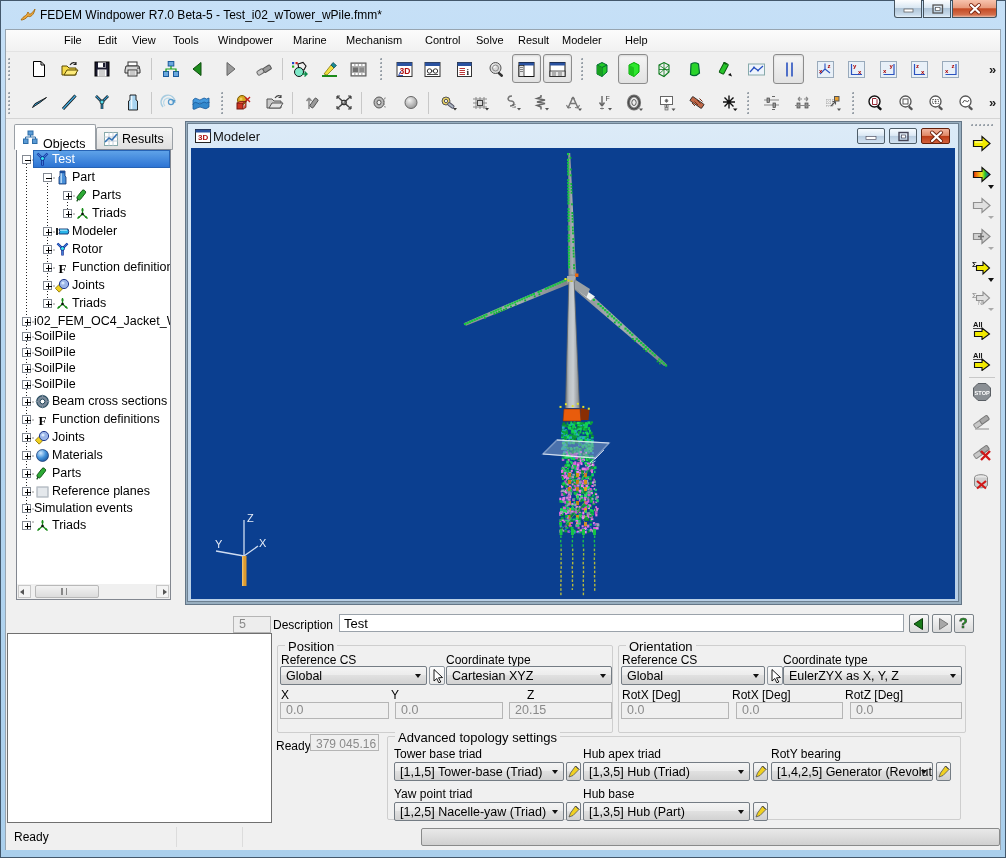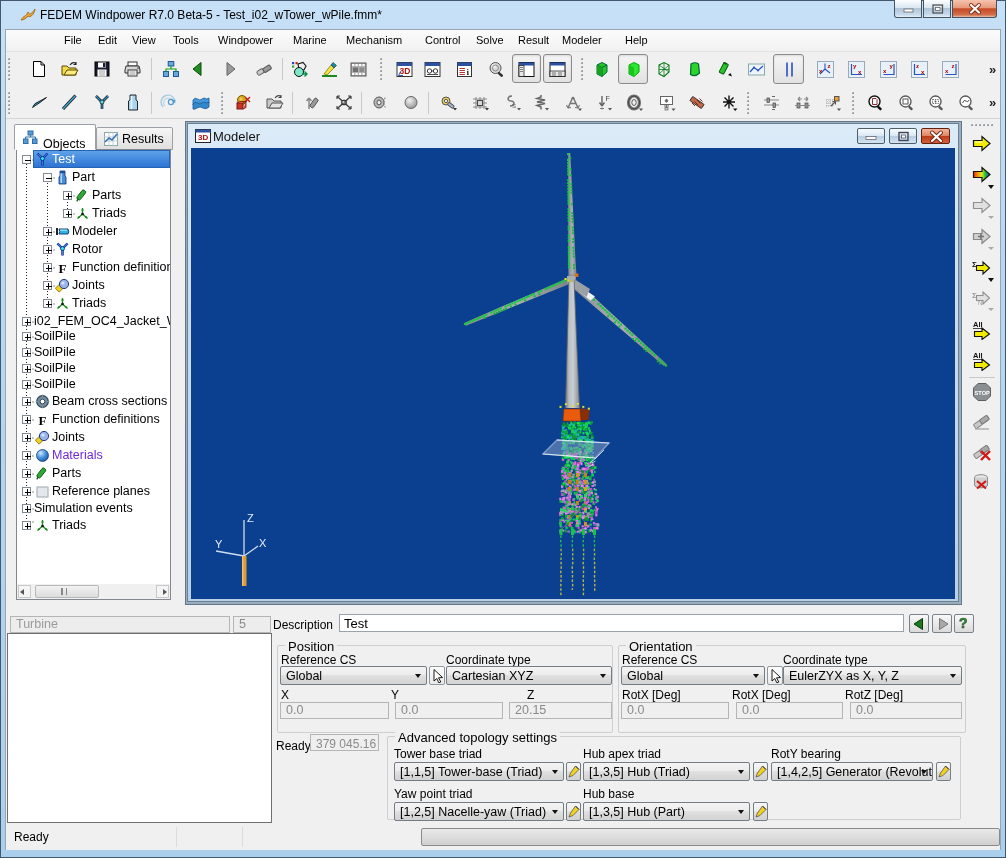--- a/index.html
+++ b/index.html
@@ -793,21 +793,21 @@
           <defs>
             <radialGradient id="mg" cx="0.35" cy="0.3" r="0.85">
               <stop offset="0" stop-color="#cfe8ff"></stop>
               <stop offset="0.5" stop-color="#3f8fd8"></stop>
               <stop offset="1" stop-color="#144a90"></stop>
             </radialGradient>
           </defs>
           <circle cx="7.5" cy="7.5" r="6" fill="url(#mg)" stroke="#0b2e6c" stroke-width="0.7"></circle>
         </svg>
       </div>
-<div class="trow" style="left:35px;top:298px;color:#6d28d9">Materials</div>
+<div class="trow" style="left:35px;top:298px;color:#000000">Materials</div>
 <div class="ebox" style="left:5px;top:319px">
         <i style="left:1.5px;top:3.5px;width:6px;height:1px"></i>
         <i style="left:4px;top:1px;width:1px;height:6px"></i>
       </div>
 <div class="tico" style="left:18px;top:316px">
         <svg width="15" height="15" viewBox="0 0 15 15">
           <rect x="4" y="2" width="4.2" height="11" rx="1.6" transform="rotate(38 7 7.5)" fill="#2daa35" stroke="#0c4c10" stroke-width="0.8"></rect>
           <path d="M3.2 10.8 L1.8 13.4" stroke="#0c4c10" stroke-width="1.2"></path>
         </svg>
       </div>
@@ -2170,21 +2170,20 @@
     </div>
 <div class="ricon" style="top:351px">
       <svg width="20" height="20" viewBox="0 0 20 20">
         <ellipse cx="9" cy="5.5" rx="6.5" ry="2.8" fill="#e8e8e8" stroke="#888"></ellipse>
         <path d="M2.5 5.5 V13 A6.5 2.8 0 0 0 15.5 13 V5.5" fill="#d0d0d0" stroke="#888"></path>
         <path d="M5 9 L14 16.5 M14 9 L5 16.5" stroke="#d01818" stroke-width="2.2"></path>
       </svg>
     </div>
 </div>
 <div id="props">
-<div class="field" style="left:4px;top:10px;width:220px;color:#9a9a9a;background:#ededed;">Turbine</div>
 <div class="field" style="left:227px;top:10px;width:38px;color:#8a8a8a;background:#ededed;">5</div>
 <div style="position:absolute;left:1px;top:27px;width:265px;height:190px;background:#fff;border:1px solid #707070;"></div>
 <div class="lab" style="left:267px;top:12px;">Description</div>
 <div class="wfield" style="left:333px;top:8px;width:565px;">Test</div>
 <div style="position:absolute;left:903px;top:8px;width:20px;height:19px;border:1px solid #7a8288;border-radius:2px;background:linear-gradient(180deg,#f8f8f8,#dadada);"></div>
 <svg style="position:absolute;left:907px;top:12px" width="12" height="12" viewBox="0 0 12 12">
       <path d="M9.5 0.5 V11.5 L1 6 Z" fill="#1a7a1a" stroke="#0a3a0a"></path>
     </svg>
 <div style="position:absolute;left:926px;top:8px;width:20px;height:19px;border:1px solid #7a8288;border-radius:2px;background:linear-gradient(180deg,#f8f8f8,#dadada);"></div>
 <svg style="position:absolute;left:931px;top:12px" width="12" height="12" viewBox="0 0 12 12">

